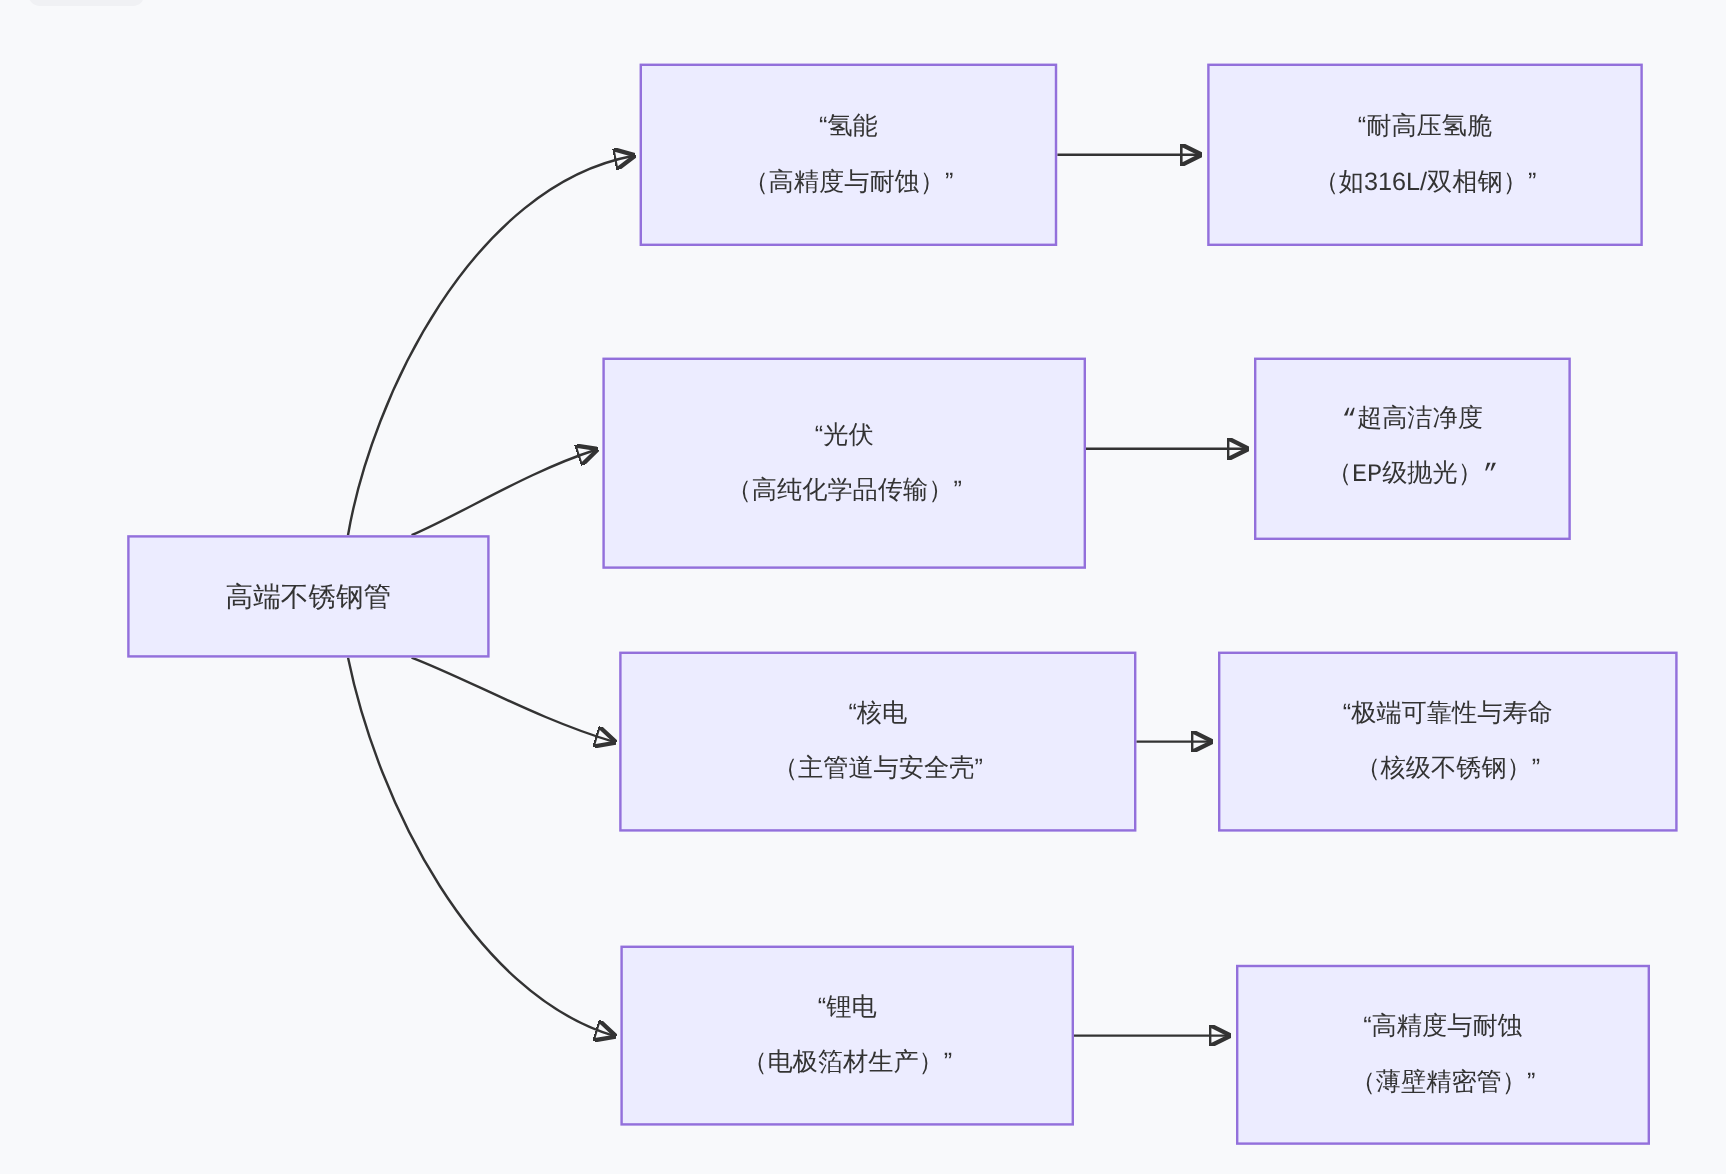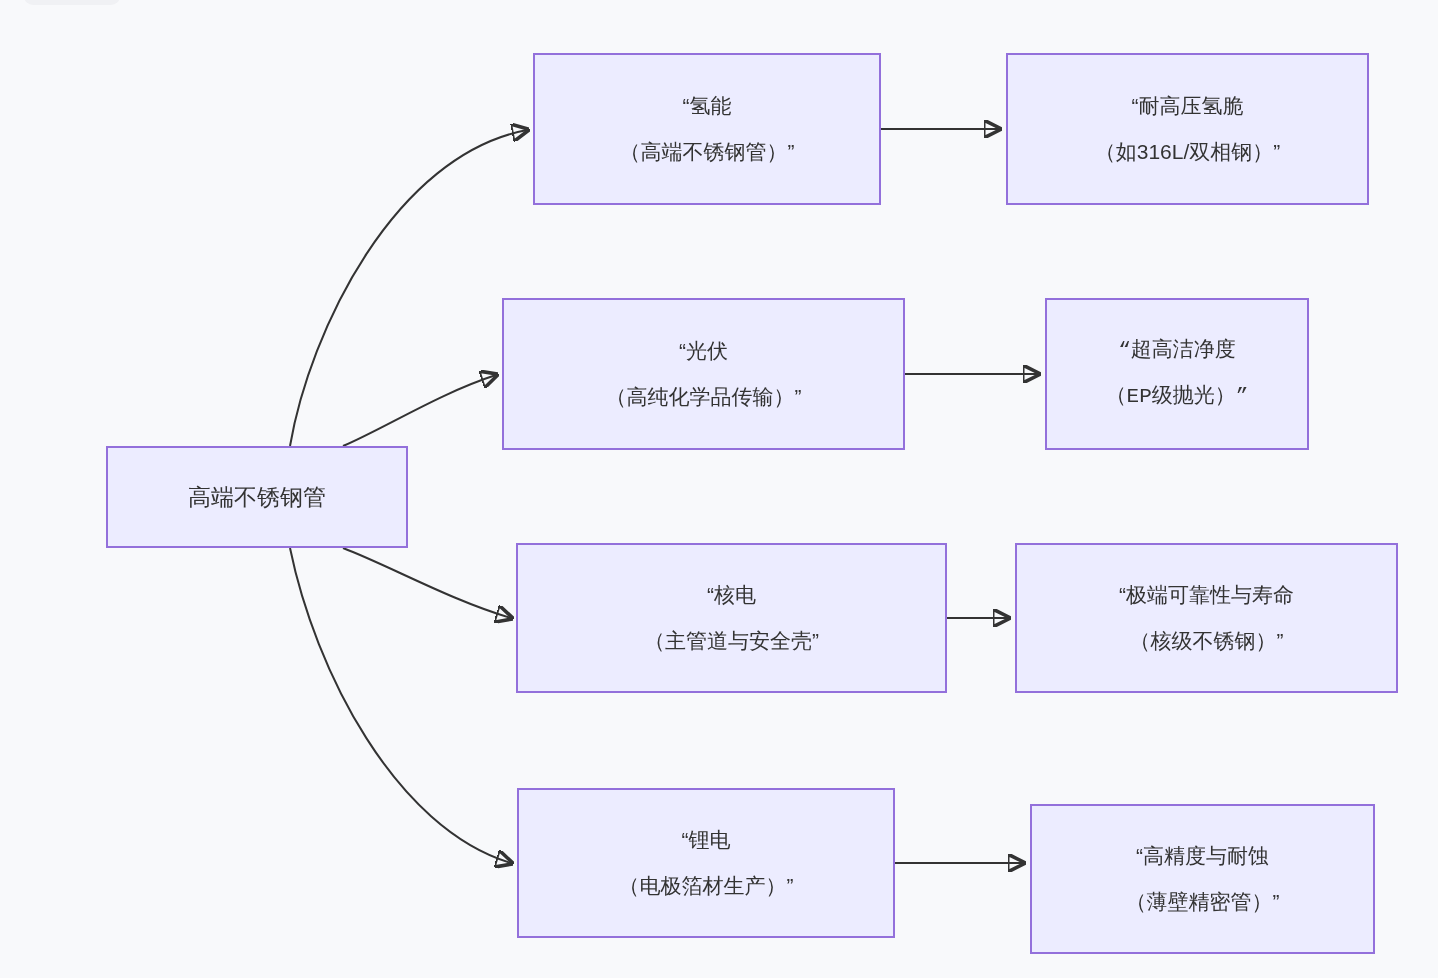--- a/index.html
+++ b/index.html
@@ -46,21 +46,21 @@
     align-items: center;
     justify-content: center;
     color: #333333;
     font-size: 21px;
     line-height: 46px;
     text-align: center;
   }
   .node-root   { left: 106px; top: 446px; width: 302px; height: 102px; font-size: 23px; }
   .node-r1l    { left: 533px; top:  53px; width: 348px; height: 152px; }
   .node-r1r    { left: 1006px; top: 53px; width: 363px; height: 152px; }
-  .node-r2l    { left: 502px; top: 298px; width: 403px; height: 152px; }
+  .node-r2l    { left: 502px; top: 298px; width: 403px; height: 176px; }
   .node-r2r    { left: 1045px; top: 298px; width: 264px; height: 152px; font-family: Liberation Mono, monospace; }
   .node-r3l    { left: 516px; top: 543px; width: 431px; height: 150px; }
   .node-r3r    { left: 1015px; top: 543px; width: 383px; height: 150px; }
   .node-r4l    { left: 517px; top: 788px; width: 378px; height: 150px; }
   .node-r4r    { left: 1030px; top: 804px; width: 345px; height: 150px; }
 </style>
 </head>
 <body>
 
 <div class="canvas">
@@ -82,21 +82,21 @@
     <path d="M893,618 L1008,618" marker-end="url(#arrow)"></path>
     <path d="M895,863 L1023,863" marker-end="url(#arrow)"></path>
   </svg>
 
   <div class="node node-root">
     <div>高端不锈钢管</div>
   </div>
 
   <div class="node node-r1l">
     <div>“氢能</div>
-    <div>（高端不锈钢管）”</div>
+    <div>（高精度与耐蚀）”</div>
   </div>
   <div class="node node-r1r">
     <div>“耐高压氢脆</div>
     <div>（如316L/双相钢）”</div>
   </div>
 
   <div class="node node-r2l">
     <div>“光伏</div>
     <div>（高纯化学品传输）”</div>
   </div>

